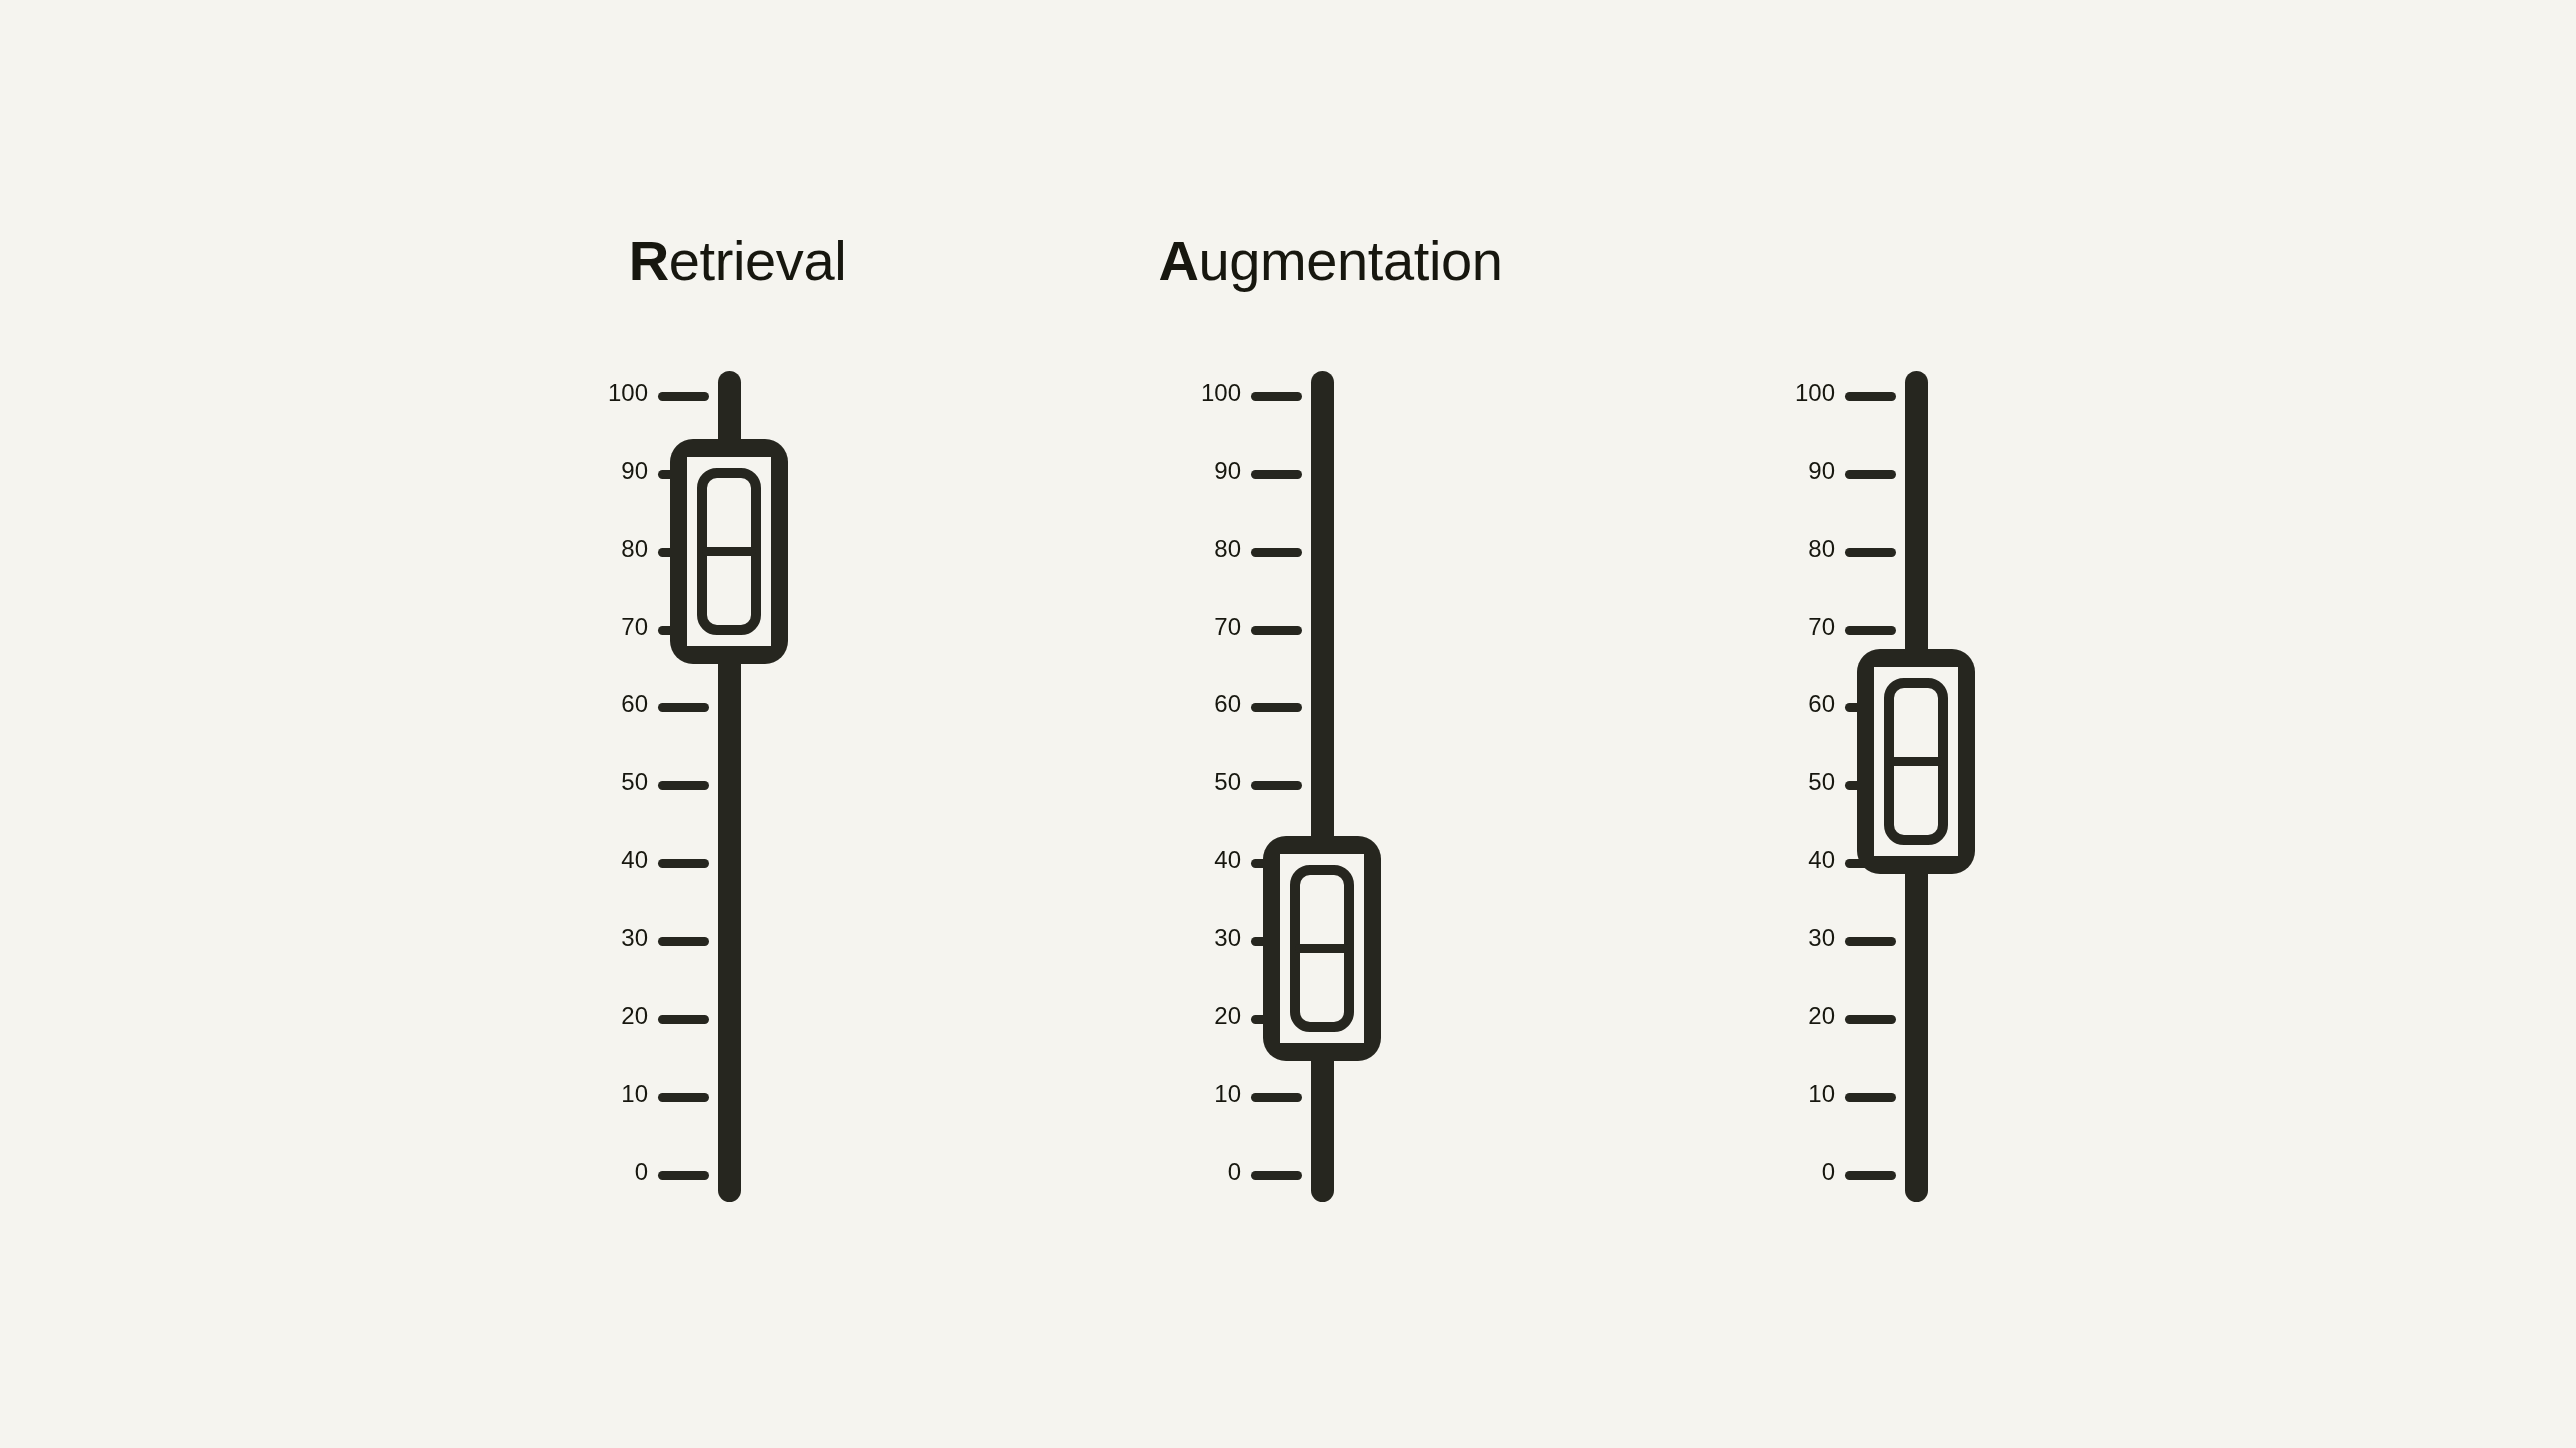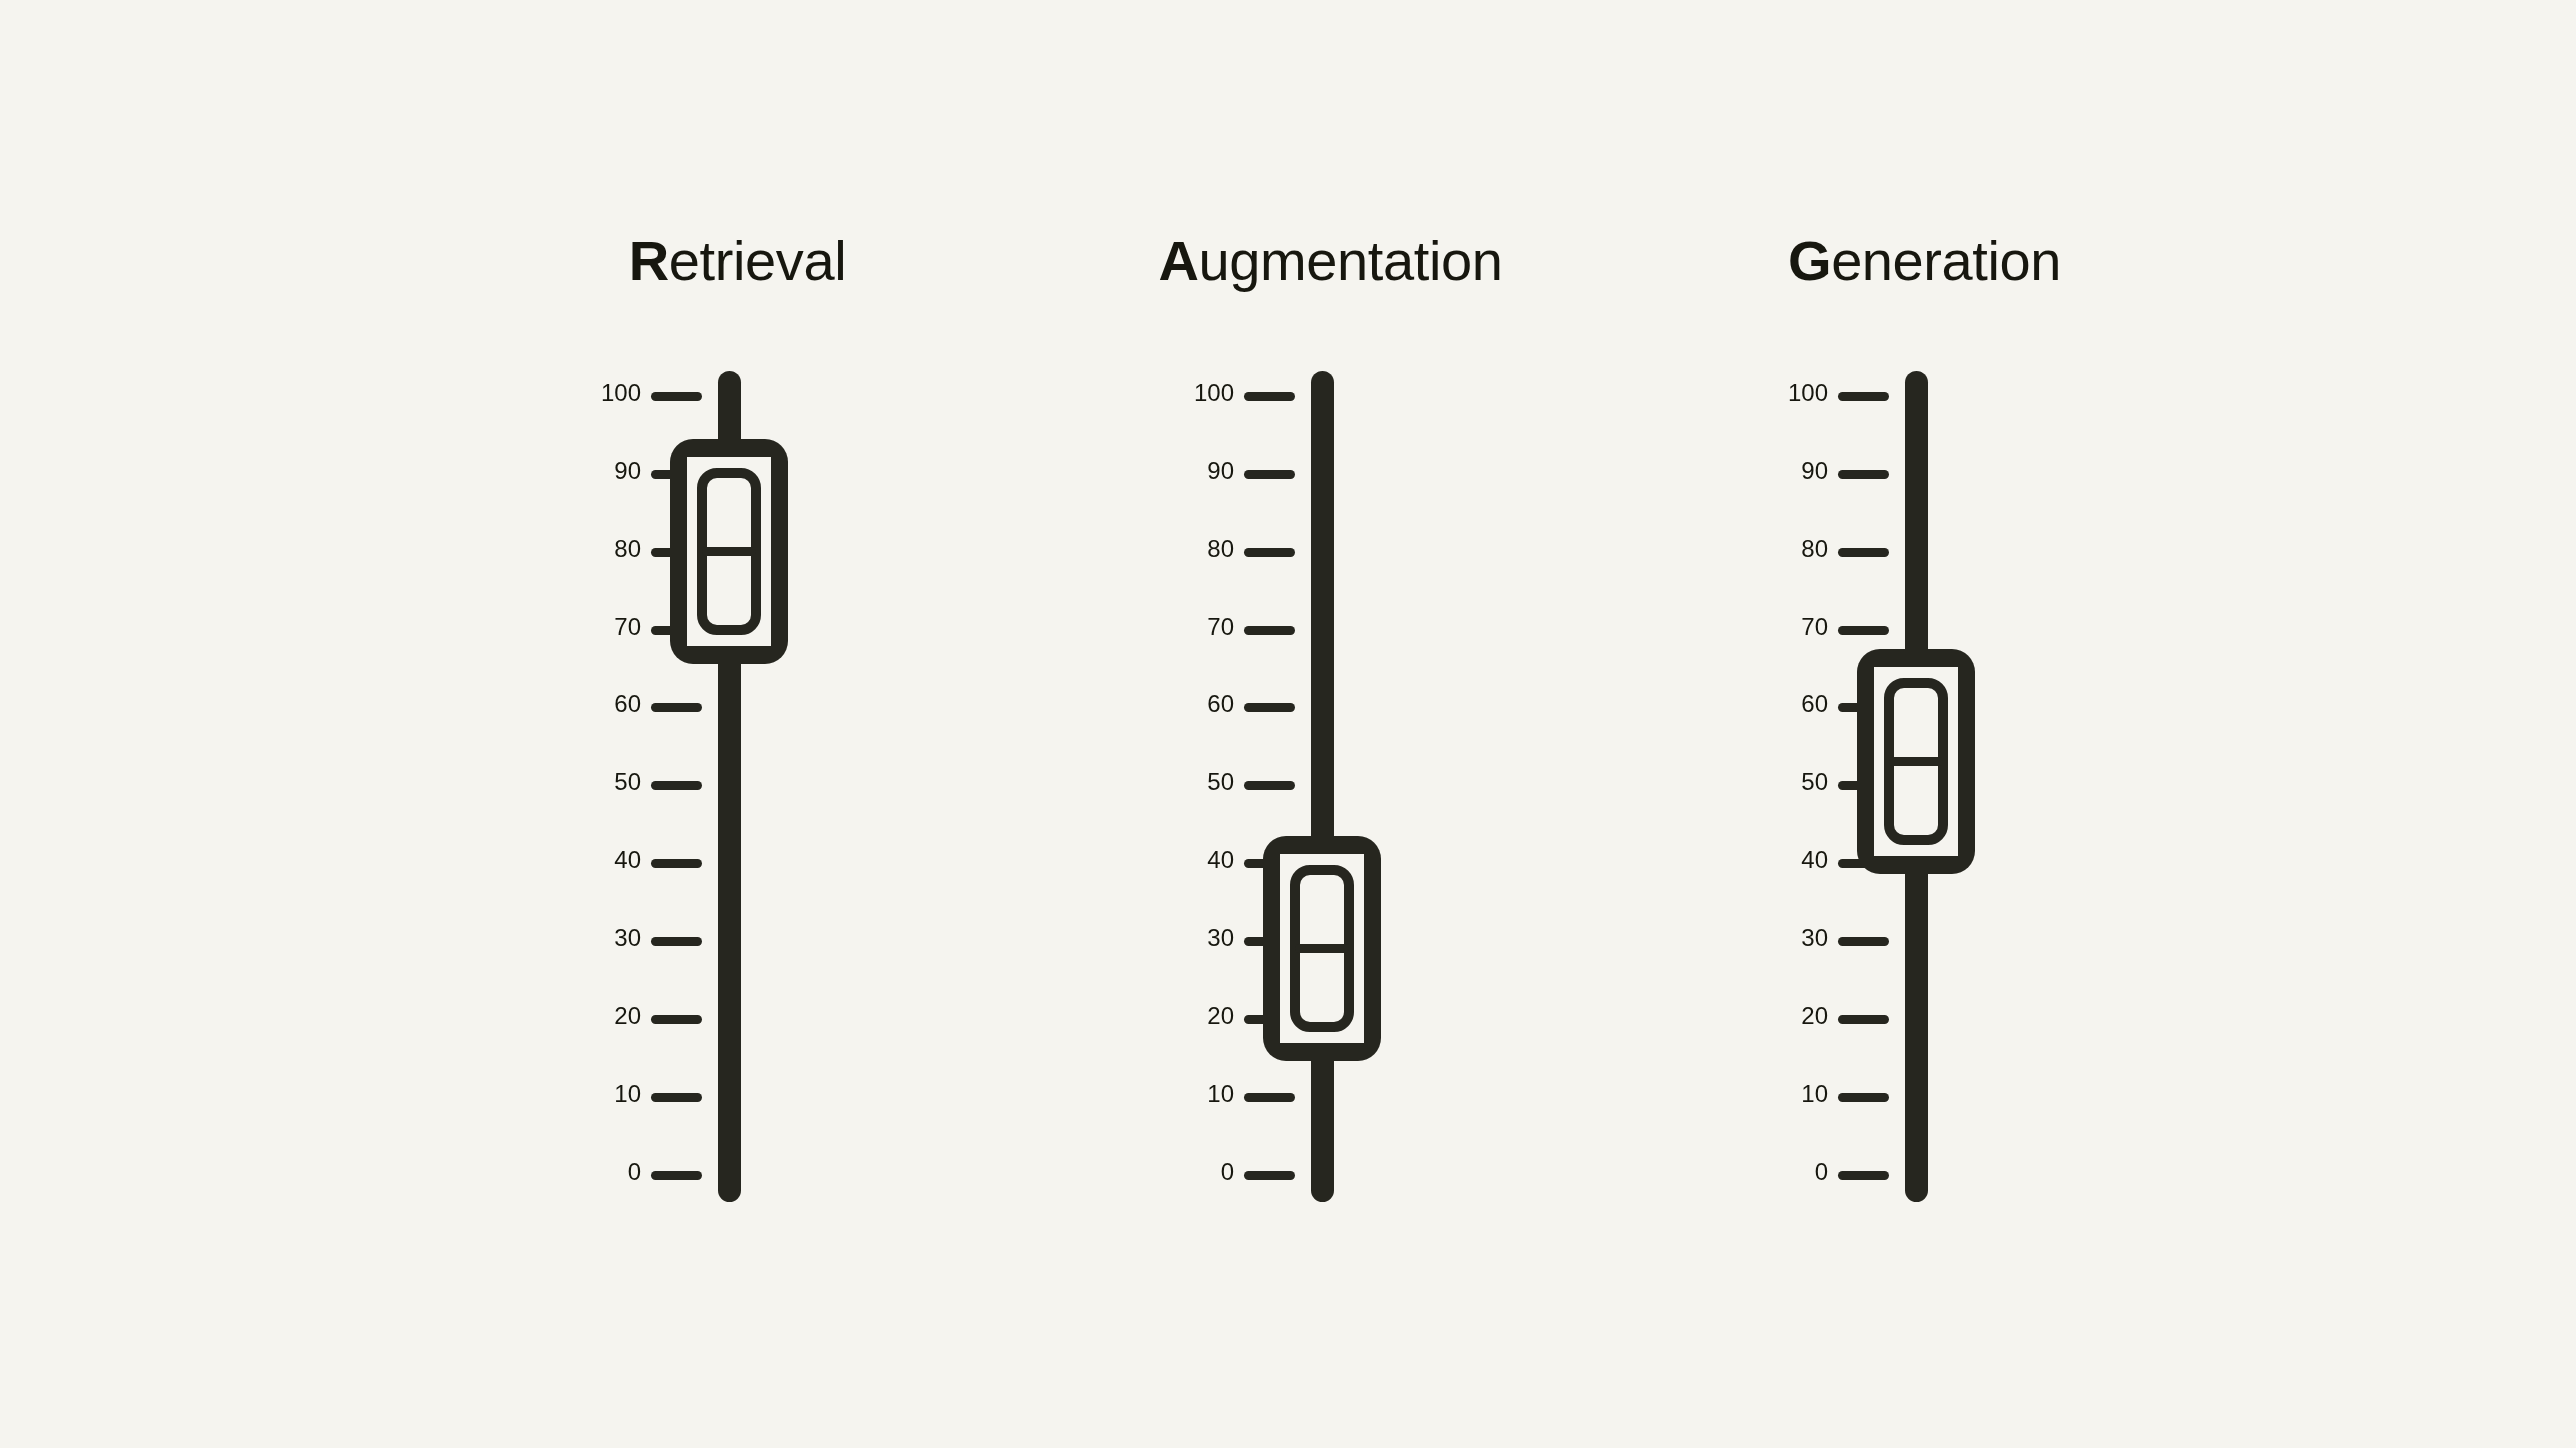--- a/index.html
+++ b/index.html
@@ -45,21 +45,21 @@
     white-space: nowrap;
     line-height: 1;
   }
   .fader-title .initial {
     font-weight: 700;
   }
 
   
   .scale {
     position: absolute;
-    top: 0; left: 1px;
+    top: 0; left: 8px;
     width: 699px;
     height: 1315px;
   }
   .tick-row {
     position: absolute;
     left: 0;
     width: 699px;
     height: 0;
   }
   .tick-label {
@@ -244,21 +244,20 @@
       <div class="track" style="top: 371px; height: 831px;"></div>
       <div class="thumb" style="top: 836px;">
         <div class="thumb-window">
           <div class="thumb-inner">
             <div class="thumb-line"></div>
           </div>
         </div>
       </div>
     </div>
     <div class="fader" style="left: 1567px;">
-      <div class="fader-title"><span class="initial">G</span><span class="rest">eneration</span></div>
       <div class="scale">
         <div class="tick-row" style="top: 396px;">
           <div class="tick-label">100</div>
           <div class="tick-mark"></div>
         </div>
         <div class="tick-row" style="top: 474px;">
           <div class="tick-label">90</div>
           <div class="tick-mark"></div>
         </div>
         <div class="tick-row" style="top: 552px;">

